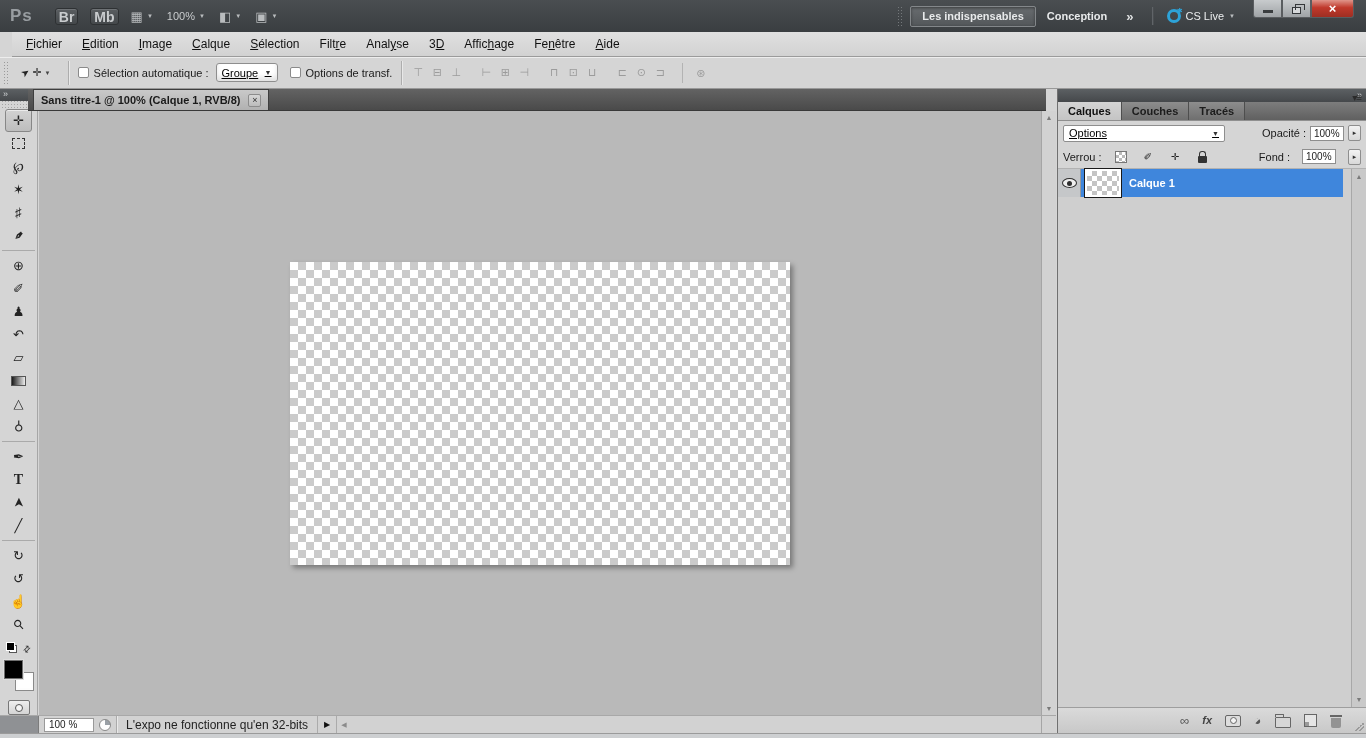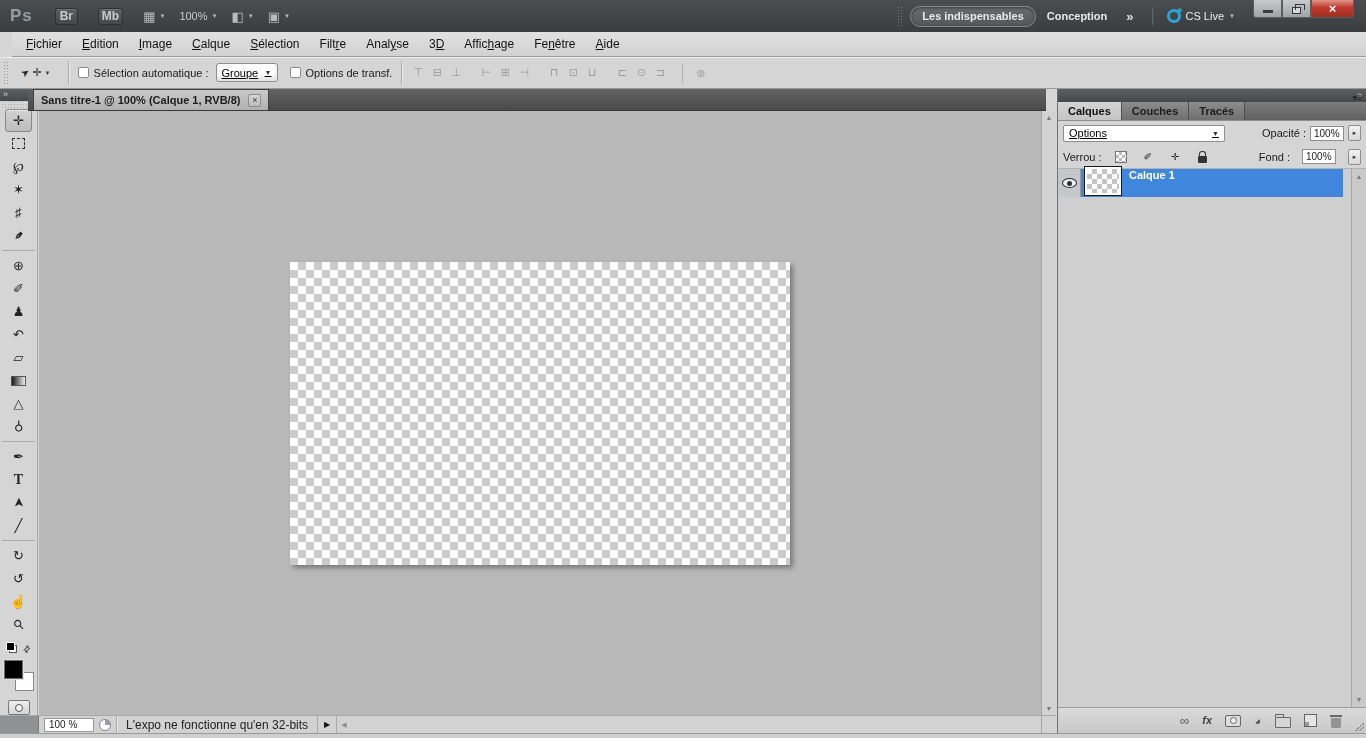--- a/index.html
+++ b/index.html
@@ -5,30 +5,30 @@
   html,body{margin:0;padding:0;width:1366px;height:738px;overflow:hidden;
     font-family:"Liberation Sans","DejaVu Sans",sans-serif;}
   *{box-sizing:border-box;}
   .app{position:relative;width:1366px;height:738px;background:#d5d5d5;overflow:hidden;}
 
   
   .titlebar{position:absolute;left:0;top:0;width:100%;height:32px;
     background:linear-gradient(#4a4e51,#3a3e41);display:flex;align-items:center;}
   .ps-logo{color:#989da1;font-weight:bold;font-size:17px;margin:0 22px 0 10px;letter-spacing:1px;}
   .tb-btn{height:17px;min-width:23px;background:linear-gradient(#5a5e61,#44484b);
-    border:1px solid #2e3133;border-radius:3px;color:#c9ccce;font-size:12px;font-weight:bold;
-    margin-right:20px;box-shadow:inset 0 1px 0 #6e7275;padding:0 3px;}
+    border:1px solid #2e3133;border-radius:3px;color:#c9ccce;font-size:14px;font-weight:bold;
+    margin-right:12px;box-shadow:inset 0 1px 0 #6e7275;padding:0 3px;}
   .tb-group{display:flex;align-items:center;color:#c9ccce;margin-right:14px;gap:4px;font-size:11px;}
   .tb-ico{font-size:13px;color:#b9bcbe;}
   .caret{font-size:6px;color:#b9bcbe;}
   .ws-area{margin-left:auto;display:flex;align-items:center;height:100%;}
   .grip-v{width:5px;height:20px;margin-right:8px;
     background:radial-gradient(#74787b 35%,transparent 40%) 0 0/3px 3px;}
   .ws{height:21px;padding:0 11px;font-size:11px;font-weight:bold;color:#e8eaeb;background:transparent;border:none;}
-  .ws.active{background:linear-gradient(#686c6f,#53575a);border:1px solid #83878a;border-radius:10px;
+  .ws.active{background:linear-gradient(#686c6f,#53575a);border:1px solid #83878a;border-radius:2px;
     box-shadow:inset 0 1px 3px rgba(0,0,0,.45);}
   .ws-more{color:#dfe1e2;font-size:13px;font-weight:bold;margin:0 10px 0 8px;}
   .vsep{width:1px;height:18px;background:#606468;margin:0 8px;box-shadow:1px 0 0 #4a4e51;}
   .cslive{display:flex;align-items:center;gap:5px;color:#eceeef;font-size:11px;margin:0 18px 0 6px;}
   .cs-ico{width:14px;height:14px;border-radius:50%;border:3px solid #2da3d8;position:relative;}
   .cs-star{position:absolute;font-size:7px;color:#2da3d8;top:-5px;right:-5px;}
   .winbtns{display:flex;align-self:flex-start;margin-right:12px;}
   .wbtn{width:29px;height:18px;background:linear-gradient(#c8cbcd,#9fa3a6);
     border:1px solid #5a5d60;display:flex;align-items:flex-end;justify-content:center;border-top:none;}
   .wbtn:first-child{border-radius:0 0 0 3px;}
@@ -165,21 +165,21 @@
   .lock-ico{width:15px;height:14px;font-size:10px;color:#222;display:flex;align-items:center;justify-content:center;}
   .checker-ico{width:12px;height:12px;border:1px solid #777;background-color:#fff;
     background-image:linear-gradient(45deg,#bbb 25%,transparent 25%,transparent 75%,#bbb 75%),
                      linear-gradient(45deg,#bbb 25%,transparent 25%,transparent 75%,#bbb 75%);
     background-size:6px 6px;background-position:0 0,3px 3px;}
   .padlock{position:relative;width:9px;height:7px;background:#333;border-radius:1px;margin-top:5px;}
   .padlock::before{content:"";position:absolute;left:1px;top:-5px;width:5px;height:5px;
     border:1.5px solid #333;border-bottom:none;border-radius:3px 3px 0 0;}
   .layerlist{position:absolute;top:79px;bottom:26px;left:0;right:0;background:#cfcfcf;
     border-top:1px solid #b2b2b2;}
-  .layerrow{height:28px;display:flex;align-items:flex-start;margin-right:23px;}
+  .layerrow{height:28px;display:flex;align-items:center;margin-right:23px;}
   .layerrow.selected{background:#3f86dc;}
   .eyebox{width:23px;height:100%;background:#c5c7c9;border-right:1px solid #9a9a9a;
     display:flex;align-items:center;justify-content:center;flex:none;}
   .eye{width:15px;height:10px;border:1px solid #2e2e2e;border-radius:50%;position:relative;background:#eee;}
   .pupil{position:absolute;left:4px;top:2px;width:5px;height:5px;background:#2e2e2e;border-radius:50%;}
   .thumb{width:32px;height:24px;margin-left:6px;flex:none;background-color:#fff;
     background-image:linear-gradient(45deg,#c4c4c4 25%,transparent 25%,transparent 75%,#c4c4c4 75%),
                      linear-gradient(45deg,#c4c4c4 25%,transparent 25%,transparent 75%,#c4c4c4 75%);
     background-size:10px 10px;background-position:0 0,5px 5px;
     box-shadow:0 0 0 2px #fff,0 0 0 3px #1a1a1a;}

